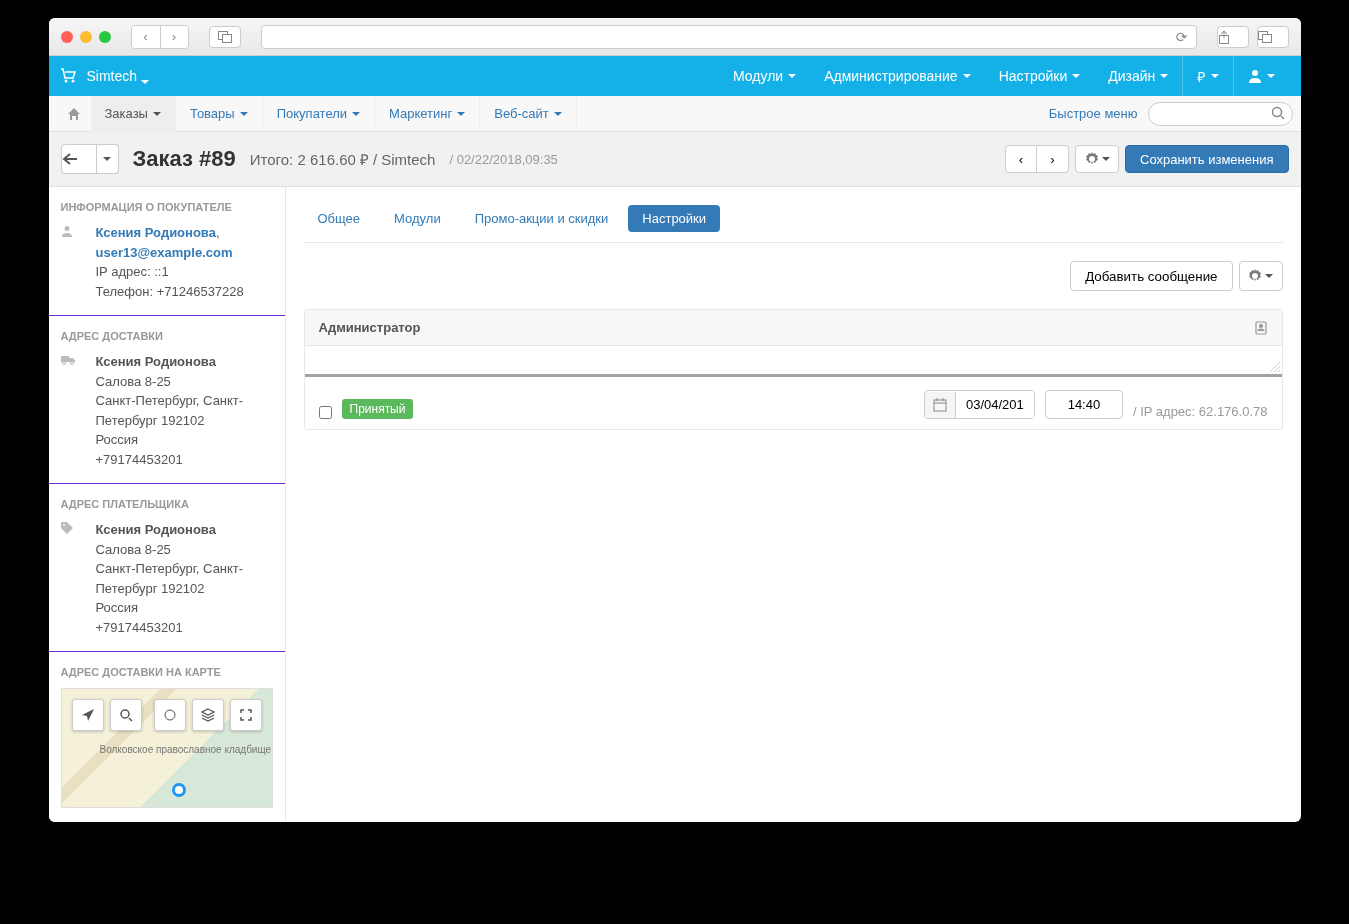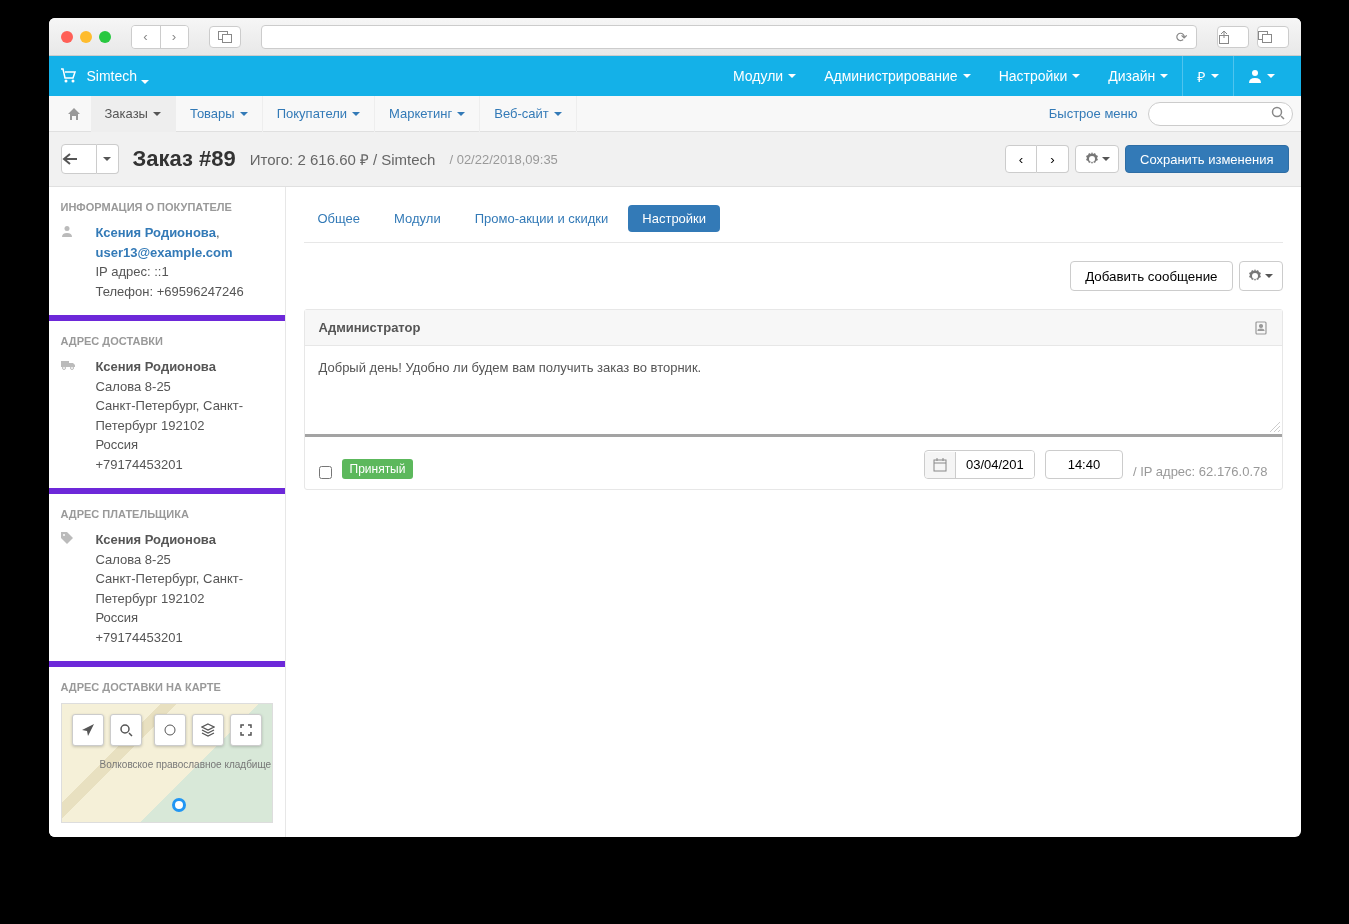--- a/index.html
+++ b/index.html
@@ -46,21 +46,21 @@
 .subheader-right { margin-left: auto; display: flex; gap: 6px; }
 .pager { display: flex; }
 .pager button { width: 32px; height: 28px; border: 1px solid #ccc; background: #fff; cursor: pointer; }
 .pager button:first-child { border-radius: 4px 0 0 4px; }
 .pager button:last-child { border-radius: 0 4px 4px 0; border-left: none; }
 .gear-btn { width: 44px; height: 28px; border: 1px solid #ccc; background: #fff; border-radius: 4px; cursor: pointer; display: flex; align-items: center; justify-content: center; gap: 3px; }
 .save-btn { height: 28px; padding: 0 14px; background: #337ab7; color: #fff; border: 1px solid #2e6da4; border-radius: 4px; cursor: pointer; font-size: 13px; }
 
 .content { display: flex; }
 .sidebar { width: 237px; background: #fff; border-right: 1px solid #e7e7e7; }
-.sb-section { padding: 14px 12px; border-bottom: 6px solid #6d28d9; }
+.sb-section { padding: 14px 12px; border-bottom: 1px solid #6d28d9; }
 .sb-title { font-size: 11px; font-weight: bold; color: #999; margin-bottom: 10px; }
 .sb-body { display: flex; gap: 21px; }
 .sb-icon { color: #999; width: 14px; flex-shrink: 0; margin-top: 2px; }
 .sb-text { font-size: 13px; line-height: 1.5; color: #555; }
 .sb-text a { color: #337ab7; text-decoration: none; font-weight: bold; }
 .sb-text .name { font-weight: bold; color: #555; }
 .map-area { height: 120px; background: linear-gradient(135deg,#f5f0d8 0%,#f5f0d8 30%,#e8e0c0 30%,#e8e0c0 35%,#f5f0d8 35%,#f5f0d8 60%,#d8e8d8 60%,#d8e8d8 100%); position: relative; border: 1px solid #ddd; }
 .map-controls { position: absolute; top: 10px; left: 10px; display: flex; gap: 6px; }
 .map-controls button { width: 32px; height: 32px; border: 1px solid #ccc; background: #fff; border-radius: 3px; cursor: pointer; display: flex; align-items: center; justify-content: center; color: #555; box-shadow: 0 1px 3px rgba(0,0,0,0.2); }
 .map-controls-r { position: absolute; top: 10px; right: 10px; display: flex; gap: 6px; }
@@ -253,21 +253,21 @@
           <div class="sb-icon">
             <svg width="12" height="12" viewBox="0 0 12 12" fill="#bbb">
                 <circle cx="6" cy="3.5" r="2.5"></circle>
                 <path d="M1 12 Q1 8 6 8 Q11 8 11 12 Z"></path>
               </svg>
           </div>
           <div class="sb-text">
             <a href="#"><span>Ксения Родионова</span></a>,<br>
             <a href="#"><span>user13@example.com</span></a><br>
             <span>IP адрес: ::1</span><br>
-            <span>Телефон: +69596247246</span>
+            <span>Телефон: +71246537228</span>
           </div>
         </div>
       </div>
 
       <div class="sb-section">
         <div class="sb-title">АДРЕС ДОСТАВКИ</div>
         <div class="sb-body">
           <div class="sb-icon">
             <svg width="14" height="12" viewBox="0 0 14 12" fill="#bbb">
                 <rect x="0" y="2" width="8" height="6"></rect>
@@ -369,21 +369,20 @@
           <span class="msg-author">Администратор</span>
           <span class="msg-header-icon">
             <svg width="14" height="14" viewBox="0 0 14 14" fill="none" stroke="#999" stroke-width="1.2">
                 <rect x="2" y="1" width="10" height="12" rx="1"></rect>
                 <circle cx="7" cy="5" r="1.5" fill="#999"></circle>
                 <path d="M4 10 Q4 8 7 8 Q10 8 10 10" fill="#999"></path>
               </svg>
           </span>
         </div>
         <div class="msg-body">
-          <div class="msg-text">Добрый день! Удобно ли будем вам получить заказ во вторник.</div>
           <div class="msg-resize">
             <svg width="10" height="10" viewBox="0 0 10 10" stroke="#ccc">
                 <line x1="0" y1="10" x2="10" y2="0"></line>
                 <line x1="4" y1="10" x2="10" y2="4"></line>
                 <line x1="8" y1="10" x2="10" y2="8"></line>
               </svg>
           </div>
         </div>
         <div class="msg-footer">
           <input type="checkbox" class="chk" style="">

